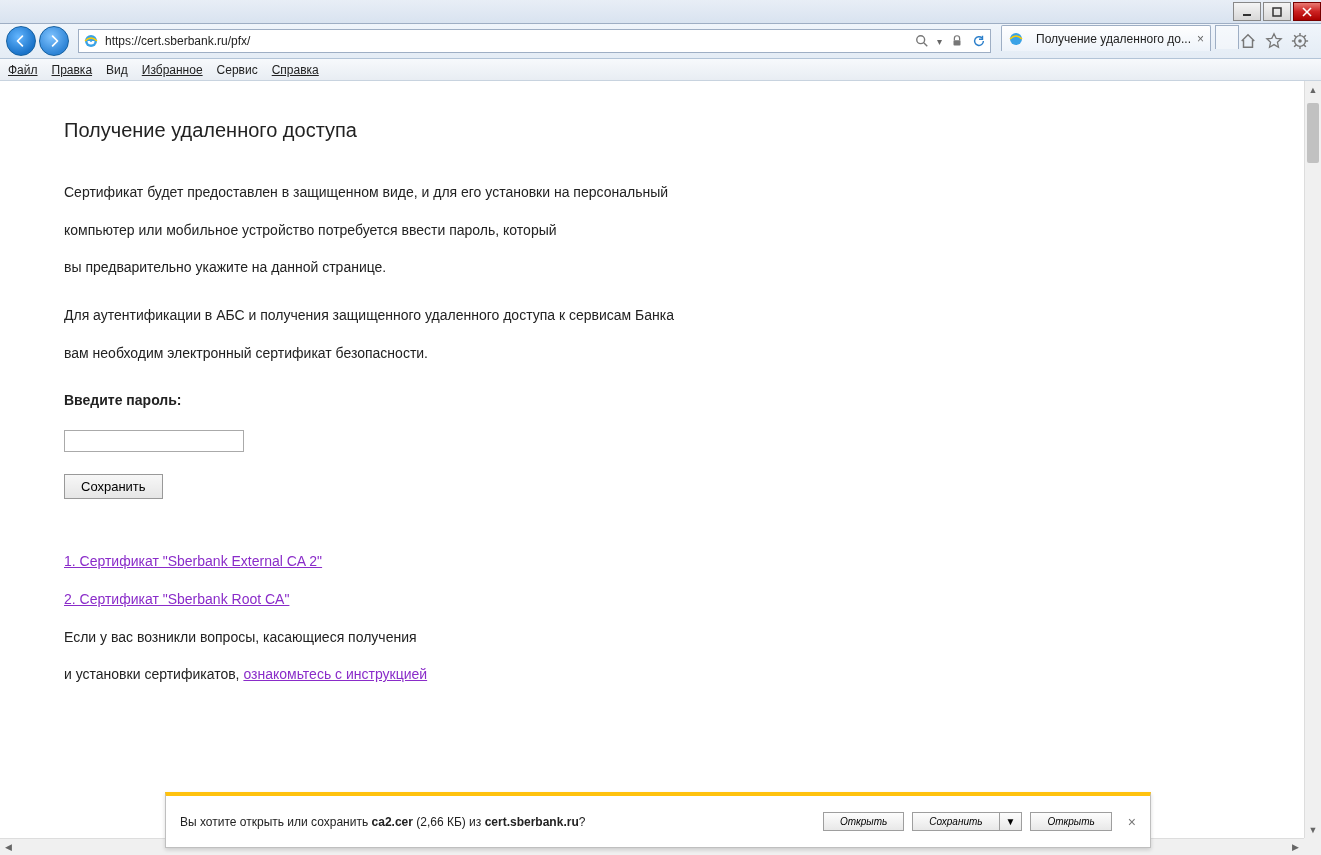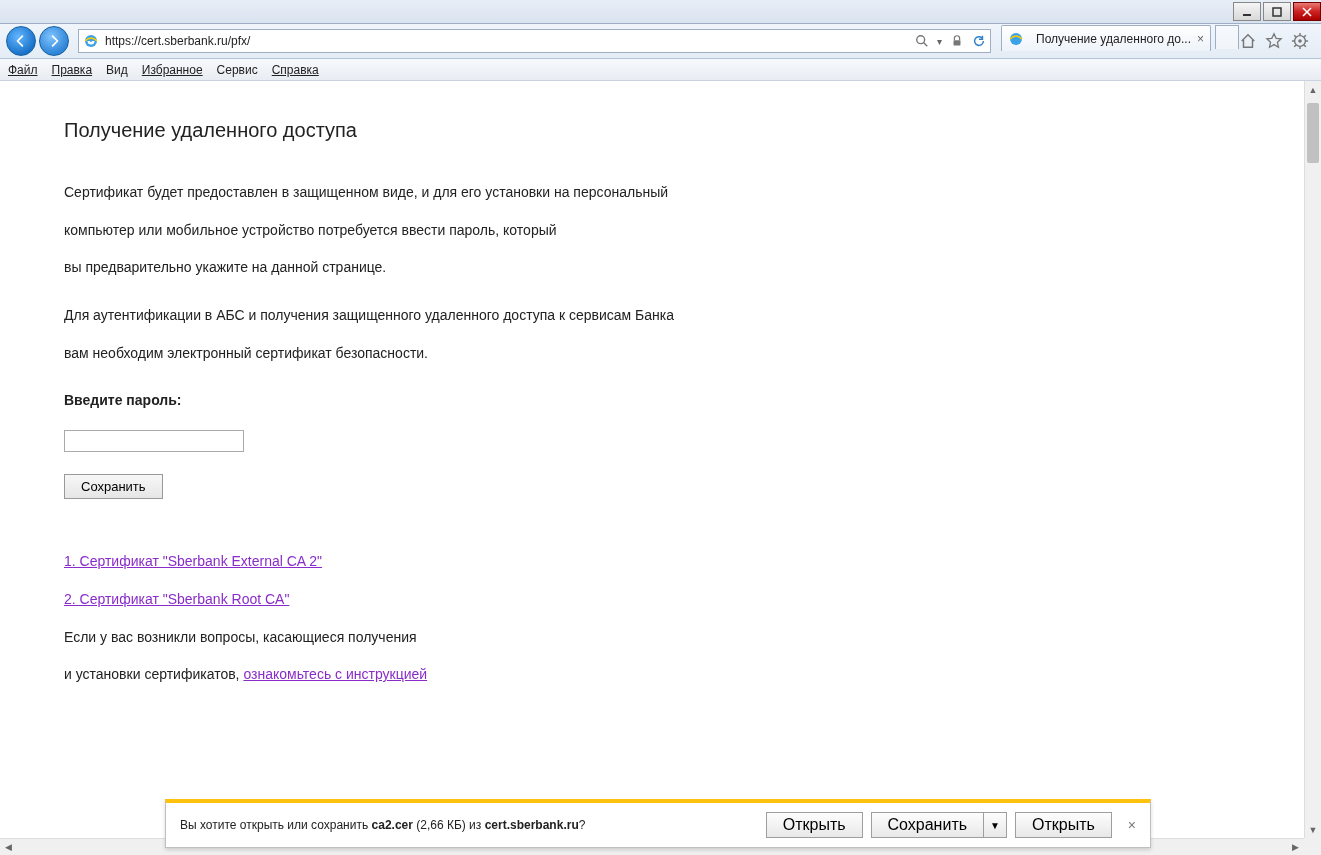--- a/index.html
+++ b/index.html
@@ -176,38 +176,39 @@
   display: flex; align-items: center; justify-content: space-between;
 }
 .hscroll .arrow { width: 17px; height: 100%; display: flex; align-items: center; justify-content: center; color: #666; font-size: 9px; }
 .corner { position: absolute; right: 0; bottom: 0; width: 17px; height: 17px; background: #f0f0f0; }
 
 .download-bar {
   position: absolute;
   left: 165px;
   right: 170px;
   bottom: 7px;
-  height: 49px;
+  height: 56px;
   background: #fff;
   border: 1px solid #bfbfbf;
   border-top: 4px solid #ffc20e;
   display: flex; align-items: center;
   padding: 8px 14px;
   box-shadow: 0 2px 4px rgba(0,0,0,.15);
   font-size: 12px;
   color: #222;
 }
 .download-bar .msg { flex: 1; }
 .download-bar .msg b { font-weight: bold; }
 .download-bar .btns { display: flex; align-items: center; gap: 8px; }
 .dl-btn {
   padding: 3px 16px;
   border: 1px solid #9e9e9e;
   background: linear-gradient(#fdfdfd,#e8e8e8);
-  font-size: 16px;
+  font-size: 10px;
+  font-style: italic;
 }
 .split { display: flex; }
 .split .arrow-part {
   border: 1px solid #9e9e9e; border-left: none;
   padding: 3px 6px;
   background: linear-gradient(#fdfdfd,#e8e8e8);
   font-size: 10px;
 }
 .dl-close { margin-left: 8px; color: #777; font-size: 14px; }
 </style>

